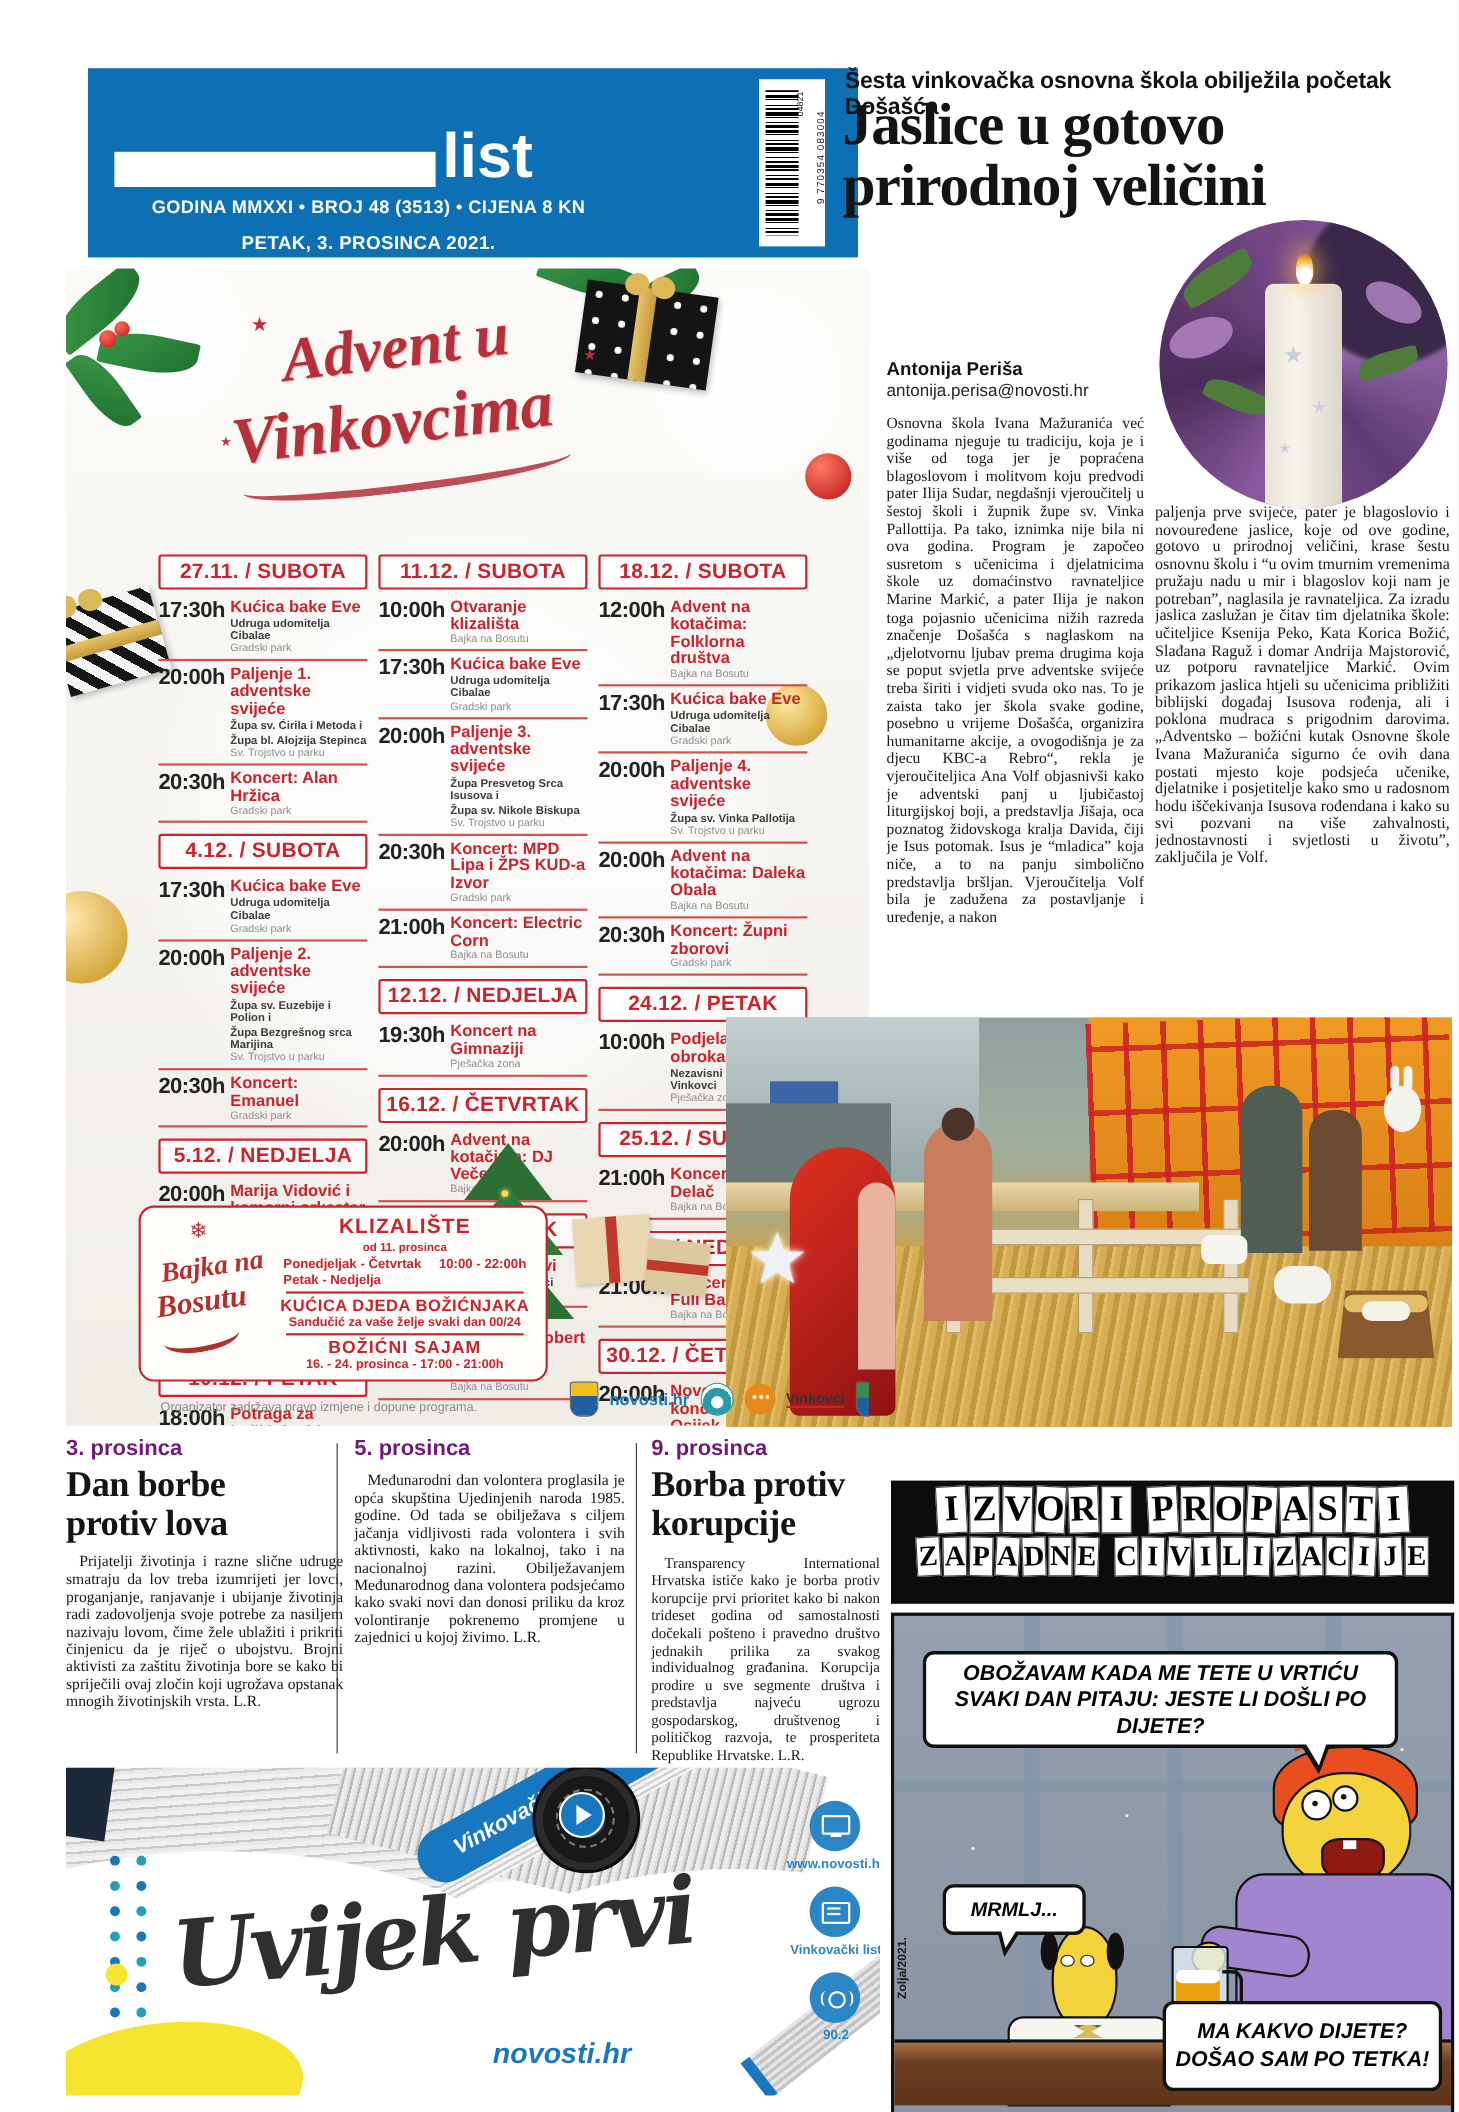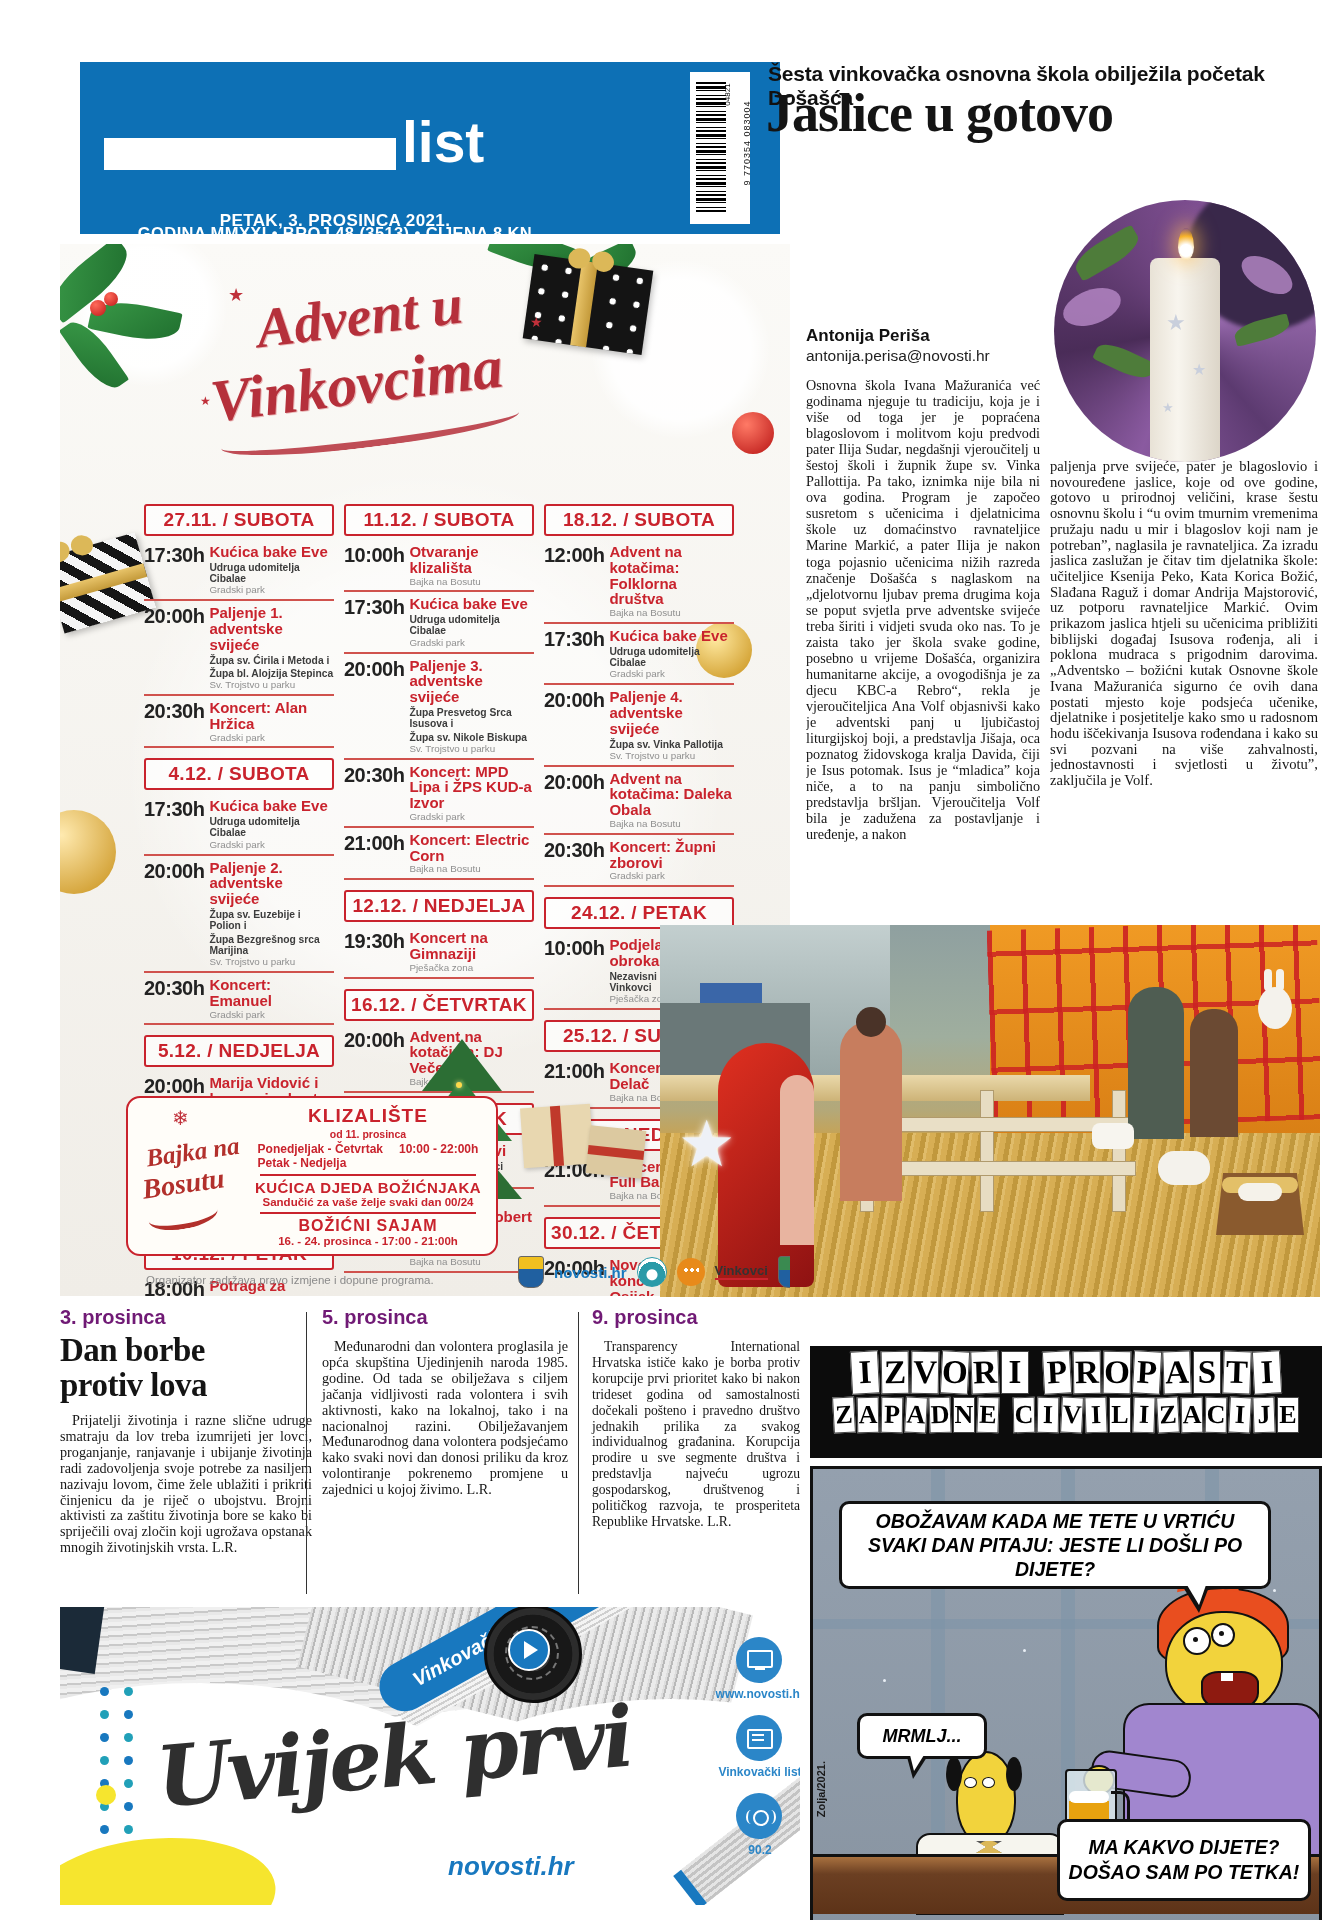--- a/index.html
+++ b/index.html
@@ -5,21 +5,21 @@
   html,body{margin:0;padding:0;background:#e9e9e9;}
   .page{position:relative;width:1326px;height:1920px;background:#ffffff;font-family:"Liberation Sans",sans-serif;overflow:hidden;margin:0 auto;}
   .abs{position:absolute;}
   .sf{font-family:"Liberation Serif",serif;}
 
   
   #masthead{left:80px;top:62px;width:700px;height:172px;background:#0d70b5;color:#fff;}
   #logo1{left:22px;top:2px;font-size:57px;font-weight:bold;letter-spacing:1px;}
   #logobar{left:24px;top:76px;width:292px;height:32px;background:#fff;}
   #logo2{left:322px;top:47px;font-size:57px;font-weight:bold;}
-  #mh-meta{left:20px;top:118px;width:470px;text-align:center;font-size:16.5px;font-weight:bold;letter-spacing:.4px;margin-top:44px;}
+  #mh-meta{left:20px;top:118px;width:470px;text-align:center;font-size:16.5px;font-weight:bold;letter-spacing:.4px;}
   #mh-date{left:20px;top:149px;width:470px;text-align:center;font-size:17px;font-weight:bold;letter-spacing:.4px;}
   #mh-url{left:20px;top:176px;width:470px;text-align:center;font-size:16px;font-weight:bold;letter-spacing:.4px;}
   #barcode{left:610px;top:10px;width:60px;height:152px;background:#fff;}
   #barcode .stripes{position:absolute;left:6px;top:10px;width:30px;height:132px;
     background:repeating-linear-gradient(180deg,#000 0 2px,#fff 2px 4px,#000 4px 7px,#fff 7px 8px,#000 8px 9px,#fff 9px 13px,#000 13px 14px,#fff 14px 16px);}
   #barcode .digits{position:absolute;left:14px;top:66px;font-size:9px;color:#111;transform:rotate(-90deg);transform-origin:center;white-space:nowrap;letter-spacing:1px;}
   #barcode .small{position:absolute;left:26px;top:18px;font-size:8px;color:#111;transform:rotate(-90deg);transform-origin:center;white-space:nowrap;}
 
   
   #kicker{left:768px;top:62px;width:554px;font-size:21px;font-weight:bold;letter-spacing:-.2px;color:#111;}
@@ -216,20 +216,21 @@
     <div class="abs" id="barcode">
       <div class="stripes"></div>
       <div class="digits">9 770354 083004</div>
       <div class="small">04821</div>
     </div>
   </div>
 
   <div class="abs" id="kicker">Šesta vinkovačka osnovna škola obilježila početak Došašća</div>
   <div class="abs sf" id="headline">
     <div>Jaslice u gotovo</div>
+    <div>prirodnoj veličini</div>
   </div>
   <div class="abs" id="author">Antonija Periša</div>
   <div class="abs" id="email">antonija.perisa@novosti.hr</div>
   <div class="abs sf" id="bcol1"><span class="ind">Osnovna škola Ivana Mažuranića već godinama njeguje tu tradiciju, koja je i više od toga jer je popraćena blagoslovom i molitvom koju predvodi pater Ilija Sudar, negdašnji vjeroučitelj u šestoj školi i župnik župe sv. Vinka Pallottija. Pa tako, iznimka nije bila ni ova godina. Program je započeo susretom s učenicima i djelatnicima škole uz domaćinstvo ravnateljice Marine Markić, a pater Ilija je nakon toga pojasnio učenicima nižih razreda značenje Došašća s naglaskom na „djelotvornu ljubav prema drugima koja se poput svjetla prve adventske svijeće treba širiti i vidjeti svuda oko nas. To je zaista tako jer škola svake godine, posebno u vrijeme Došašća, organizira humanitarne akcije, a ovogodišnja je za djecu KBC-a Rebro“, rekla je vjeroučiteljica Ana Volf objasnivši kako je adventski panj u ljubičastoj liturgijskoj boji, a predstavlja Jišaja, oca poznatog židovskoga kralja Davida, čiji je Isus potomak. Isus je “mladica” koja niče, a to na panju simbolično predstavlja bršljan. Vjeroučitelja Volf bila je zadužena za postavljanje i uređenje, a nakon</span></div>
   <div class="abs sf" id="bcol2"><span>paljenja prve svijeće, pater je blagoslovio i novouređene jaslice, koje od ove godine, gotovo u prirodnoj veličini, krase šestu osnovnu školu i “u ovim tmurnim vremenima pružaju nadu u mir i blagoslov koji nam je potreban”, naglasila je ravnateljica. Za izradu jaslica zaslužan je čitav tim djelatnika škole: učiteljice Ksenija Peko, Kata Korica Božić, Slađana Raguž i domar Andrija Majstorović, uz potporu ravnateljice Markić. Ovim prikazom jaslica htjeli su učenicima približiti biblijski događaj Isusova rođenja, ali i poklona mudraca s prigodnim darovima. „Adventsko – božićni kutak Osnovne škole Ivana Mažuranića sigurno će ovih dana postati mjesto koje podsjeća učenike, djelatnike i posjetitelje kako smo u radosnom hodu iščekivanja Isusova rođendana i kako su svi pozvani na više zahvalnosti, jednostavnosti i svjetlosti u životu”, zaključila je Volf.</span></div>
 
   <div class="abs" id="wreath">
     <div class="dark"></div>
     <div class="leaf" style="left:18px;top:40px;width:70px;height:26px;transform:rotate(-30deg);"></div>
     <div class="leaf" style="left:40px;top:150px;width:60px;height:22px;transform:rotate(25deg);"></div>
@@ -579,20 +580,21 @@
     <div class="brief-body sf" style="margin-top:10px;text-indent:12px;">Prijatelji životinja i razne slične udruge smatraju da lov treba izumrijeti jer lovci, proganjanje, ranjavanje i ubijanje životinja radi zadovoljenja svoje potrebe za nasiljem nazivaju lovom, čime žele ublažiti i prikriti činjenicu da je riječ o ubojstvu. Brojni aktivisti za zaštitu životinja bore se kako bi spriječili ovaj zločin koji ugrožava opstanak mnogih životinjskih vrsta. L.R.</div>
   </div>
   <div class="abs vdiv" style="left:306px;top:1312px;height:282px;"></div>
   <div class="abs" style="left:322px;top:1306px;width:246px;">
     <div class="brief-date">5. prosinca</div>
     <div class="brief-body sf" style="margin-top:10px;text-indent:12px;">Međunarodni dan volontera proglasila je opća skupština Ujedinjenih naroda 1985. godine. Od tada se obilježava s ciljem jačanja vidljivosti rada volontera i svih aktivnosti, kako na lokalnoj, tako i na nacionalnoj razini. Obilježavanjem Međunarodnog dana volontera podsjećamo kako svaki novi dan donosi priliku da kroz volontiranje pokrenemo promjene u zajednici u kojoj živimo. L.R.</div>
   </div>
   <div class="abs vdiv" style="left:578px;top:1312px;height:282px;"></div>
   <div class="abs" style="left:592px;top:1306px;width:208px;">
     <div class="brief-date">9. prosinca</div>
+    <div class="brief-title sf" style="width:200px;margin-top:4px;">Borba protiv korupcije</div>
     <div class="brief-body sf" style="margin-top:10px;text-indent:12px;font-size:13.6px;">Transparency International Hrvatska ističe kako je borba protiv korupcije prvi prioritet kako bi nakon trideset godina od samostalnosti dočekali pošteno i pravedno društvo jednakih prilika za svakog individualnog građanina. Korupcija prodire u sve segmente društva i predstavlja najveću ugrozu gospodarskog, društvenog i političkog razvoja, te prosperiteta Republike Hrvatske. L.R.</div>
   </div>
 
   <div class="abs" id="ad">
     <div class="abs colg1"></div>
     <div class="abs colg2"></div>
     <div class="abs navy"></div>
     <div class="abs rollwrap">
       <div class="rollpaper"></div>
       <div class="roll">Vinkovački list</div>

